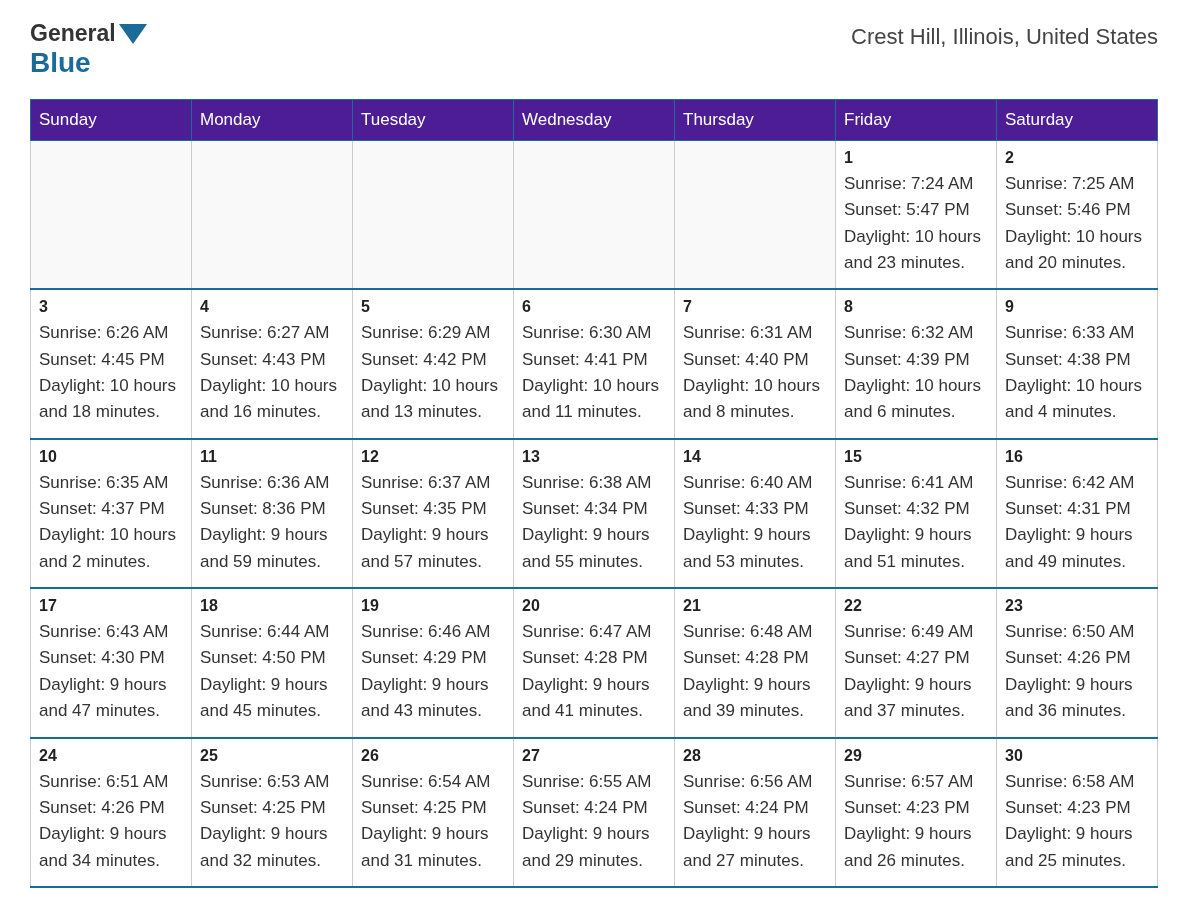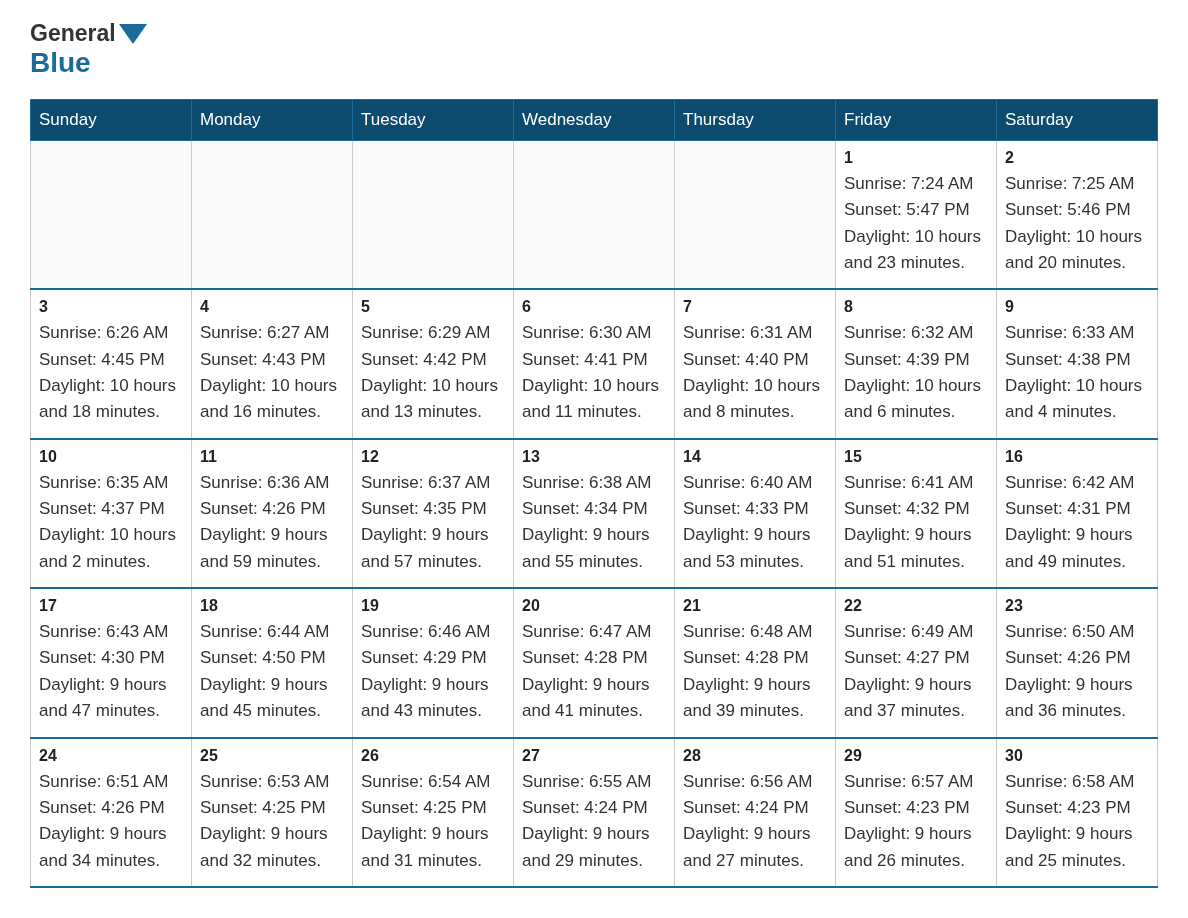--- a/index.html
+++ b/index.html
@@ -55,21 +55,21 @@
     .location-title {
       font-size: 22px;
       color: #444;
       margin-top: 4px;
     }
     .calendar {
       width: 100%;
       border-collapse: collapse;
     }
     .calendar thead tr {
-      background-color: #0c4a6e;
+      background-color: #4c1d95;
       color: #fff;
     }
     .calendar thead th {
       padding: 10px 8px;
       font-size: 17px;
       font-weight: normal;
       text-align: left;
       border: 1px solid #1a6b9a;
     }
     .calendar tbody tr {
@@ -106,20 +106,21 @@
 
 <div class="header">
   <div class="logo">
     <div class="logo-top">
       <span class="logo-general">General</span>
       <span class="logo-arrow"></span>
     </div>
     <div class="logo-blue">Blue</div>
   </div>
   <div class="title-block">
+    <div class="location-title">Crest Hill, Illinois, United States</div>
   </div>
 </div>
 
 <table class="calendar">
   <thead>
     <tr>
     <th>Sunday</th>
         <th>Monday</th>
         <th>Tuesday</th>
         <th>Wednesday</th>
@@ -195,21 +196,21 @@
       <tr>
         <td>
           <div class="day-number">10</div>
           <div class="day-info">Sunrise: 6:35 AM
 Sunset: 4:37 PM
 Daylight: 10 hours and 2 minutes.</div>
         </td>
         <td>
           <div class="day-number">11</div>
           <div class="day-info">Sunrise: 6:36 AM
-Sunset: 4:26 PM
+Sunset: 8:36 PM
 Daylight: 9 hours and 59 minutes.</div>
         </td>
         <td>
           <div class="day-number">12</div>
           <div class="day-info">Sunrise: 6:37 AM
 Sunset: 4:35 PM
 Daylight: 9 hours and 57 minutes.</div>
         </td>
         <td>
           <div class="day-number">13</div>

